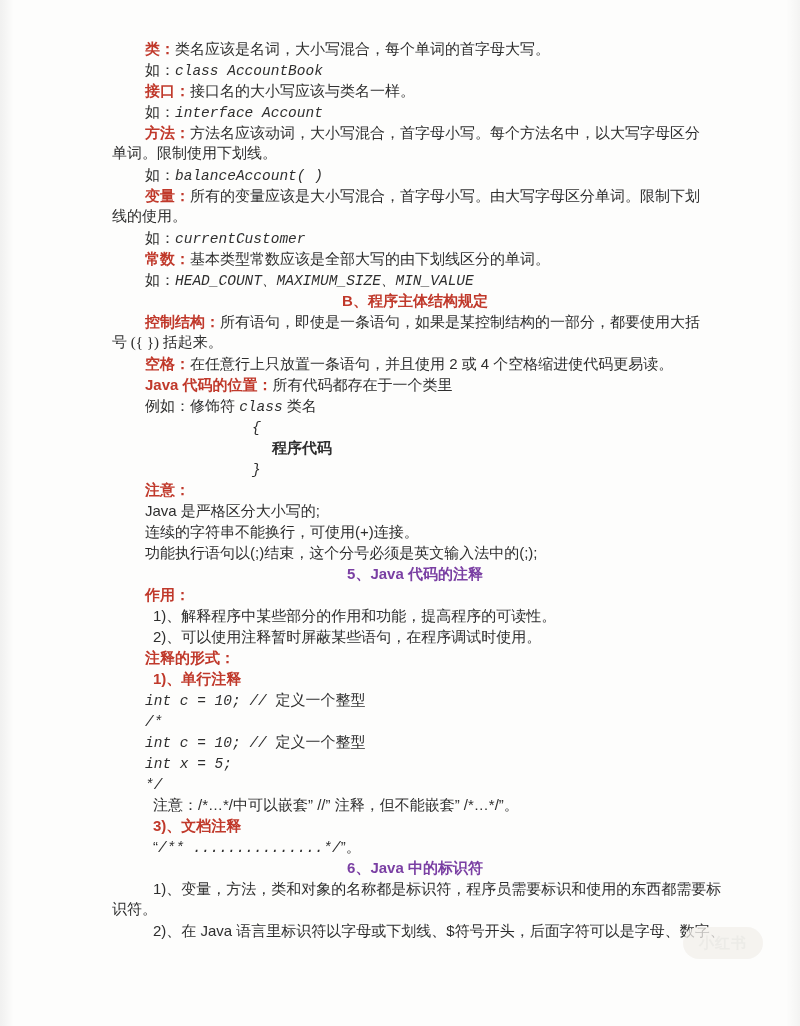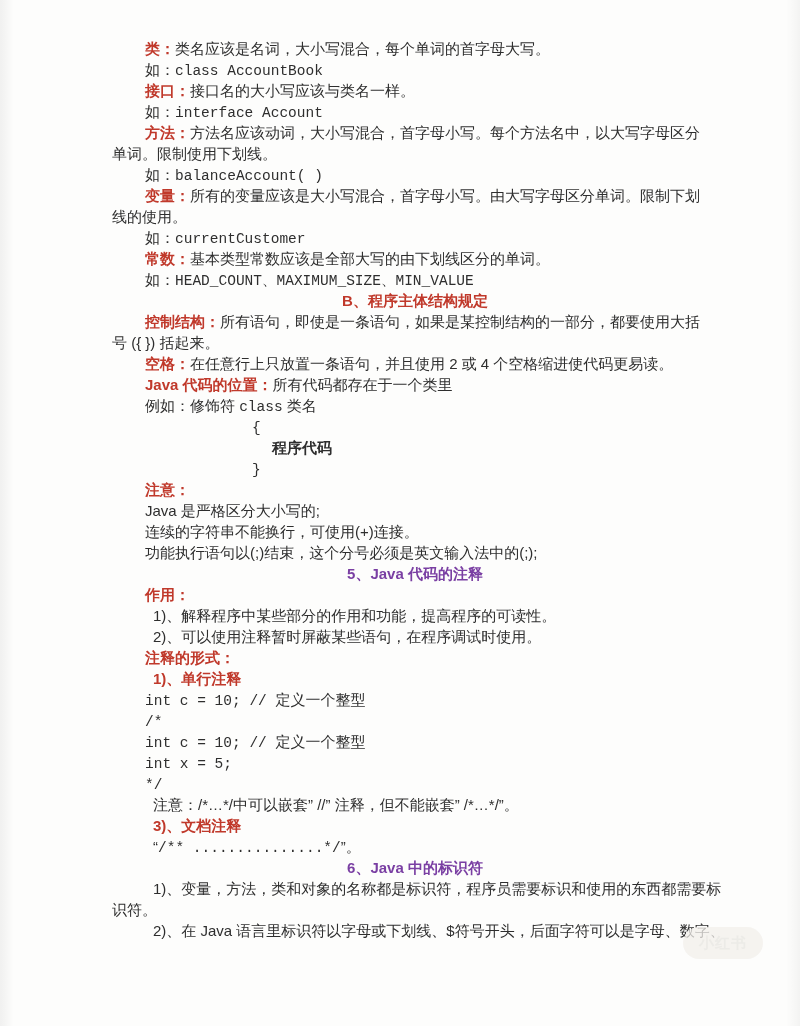--- a/index.html
+++ b/index.html
@@ -38,22 +38,22 @@
   }
   .line {
     height: 21px;
     line-height: 21px;
     white-space: nowrap;
   }
   .seg { color: #2e2e2e; }
   .c-red { color: #c0392b; }
   .c-purple { color: #7a3fa3; }
   .bold { font-weight: 700; }
-  .mono { font-family: "Liberation Mono", monospace; font-size: 14.5px; }
-  .indent-0 { padding-left: 0; }
+  .mono { font-family: "Liberation Mono", monospace; font-size: 14.5px; font-style: italic; }
+  .indent-0 { padding-left: 0; font-family: Liberation Serif, serif; }
   .indent-h { padding-left: 6px; text-align: center; }
   .indent-1 { padding-left: 33px; }
   .indent-2 { padding-left: 41px; }
   .indent-3 { padding-left: 140px; }
   .indent-4 { padding-left: 160px; }
   
   .wm-badge {
     position: absolute;
     left: 683px;
     top: 893px;

